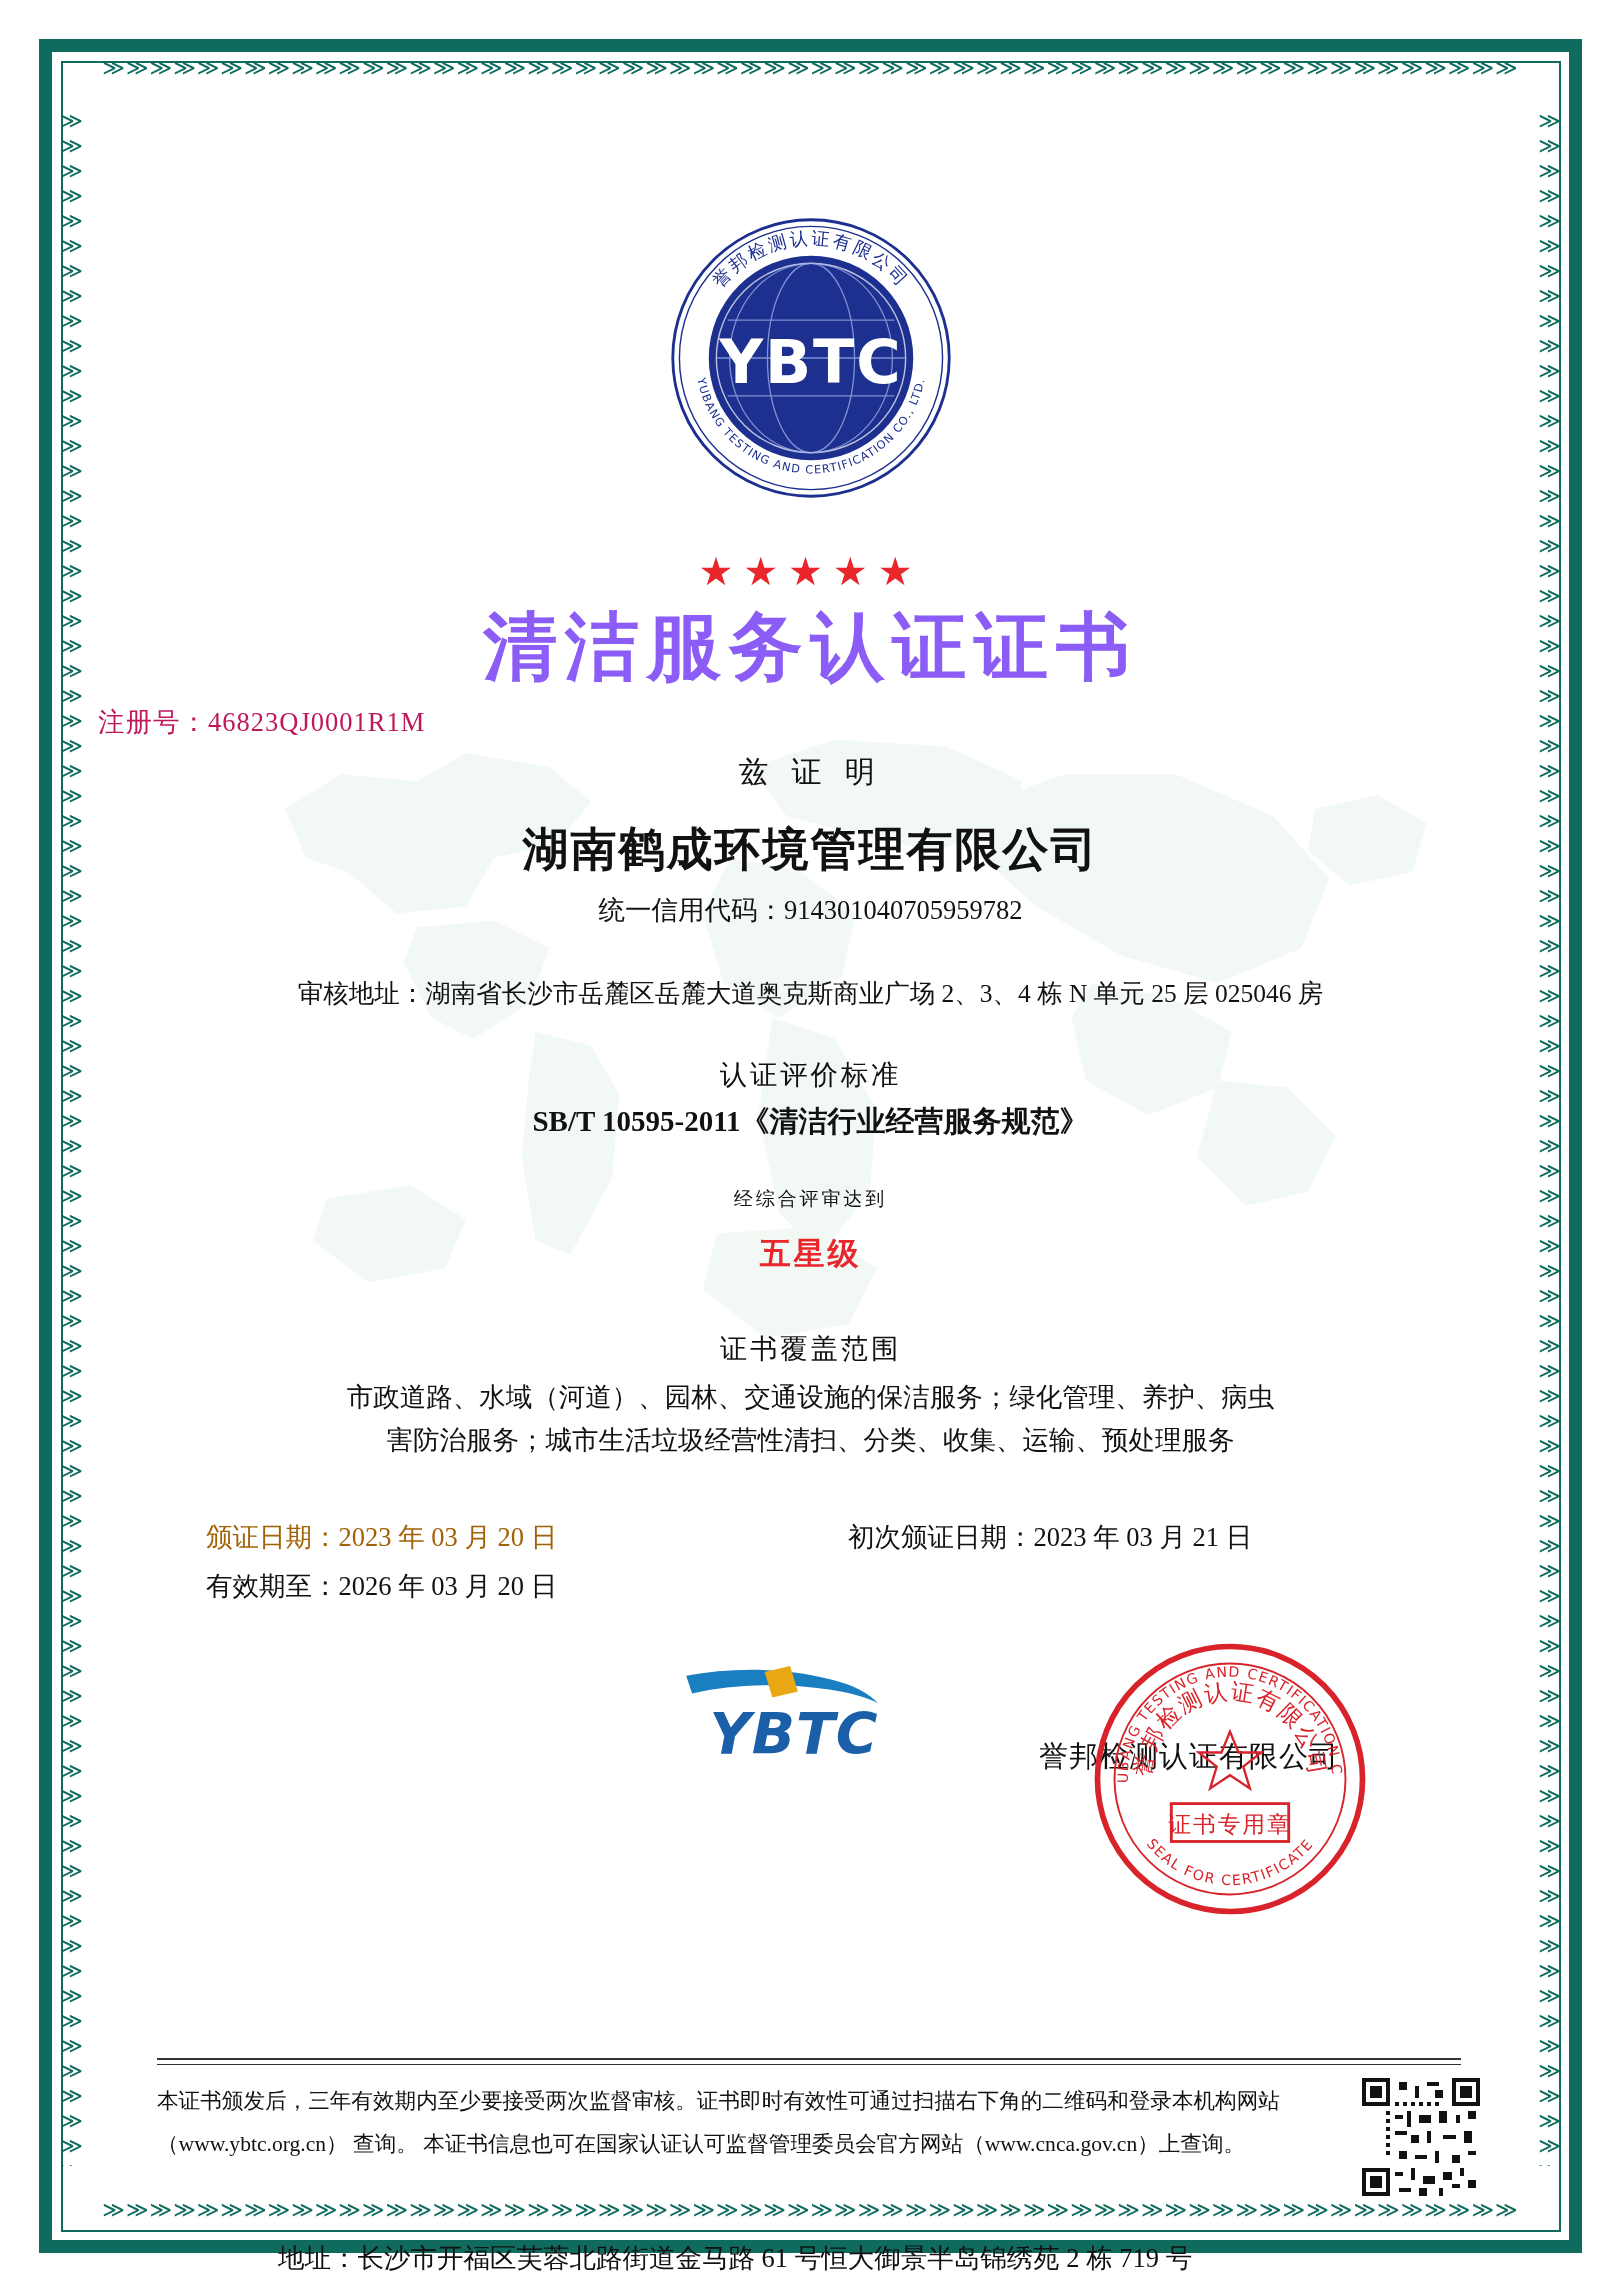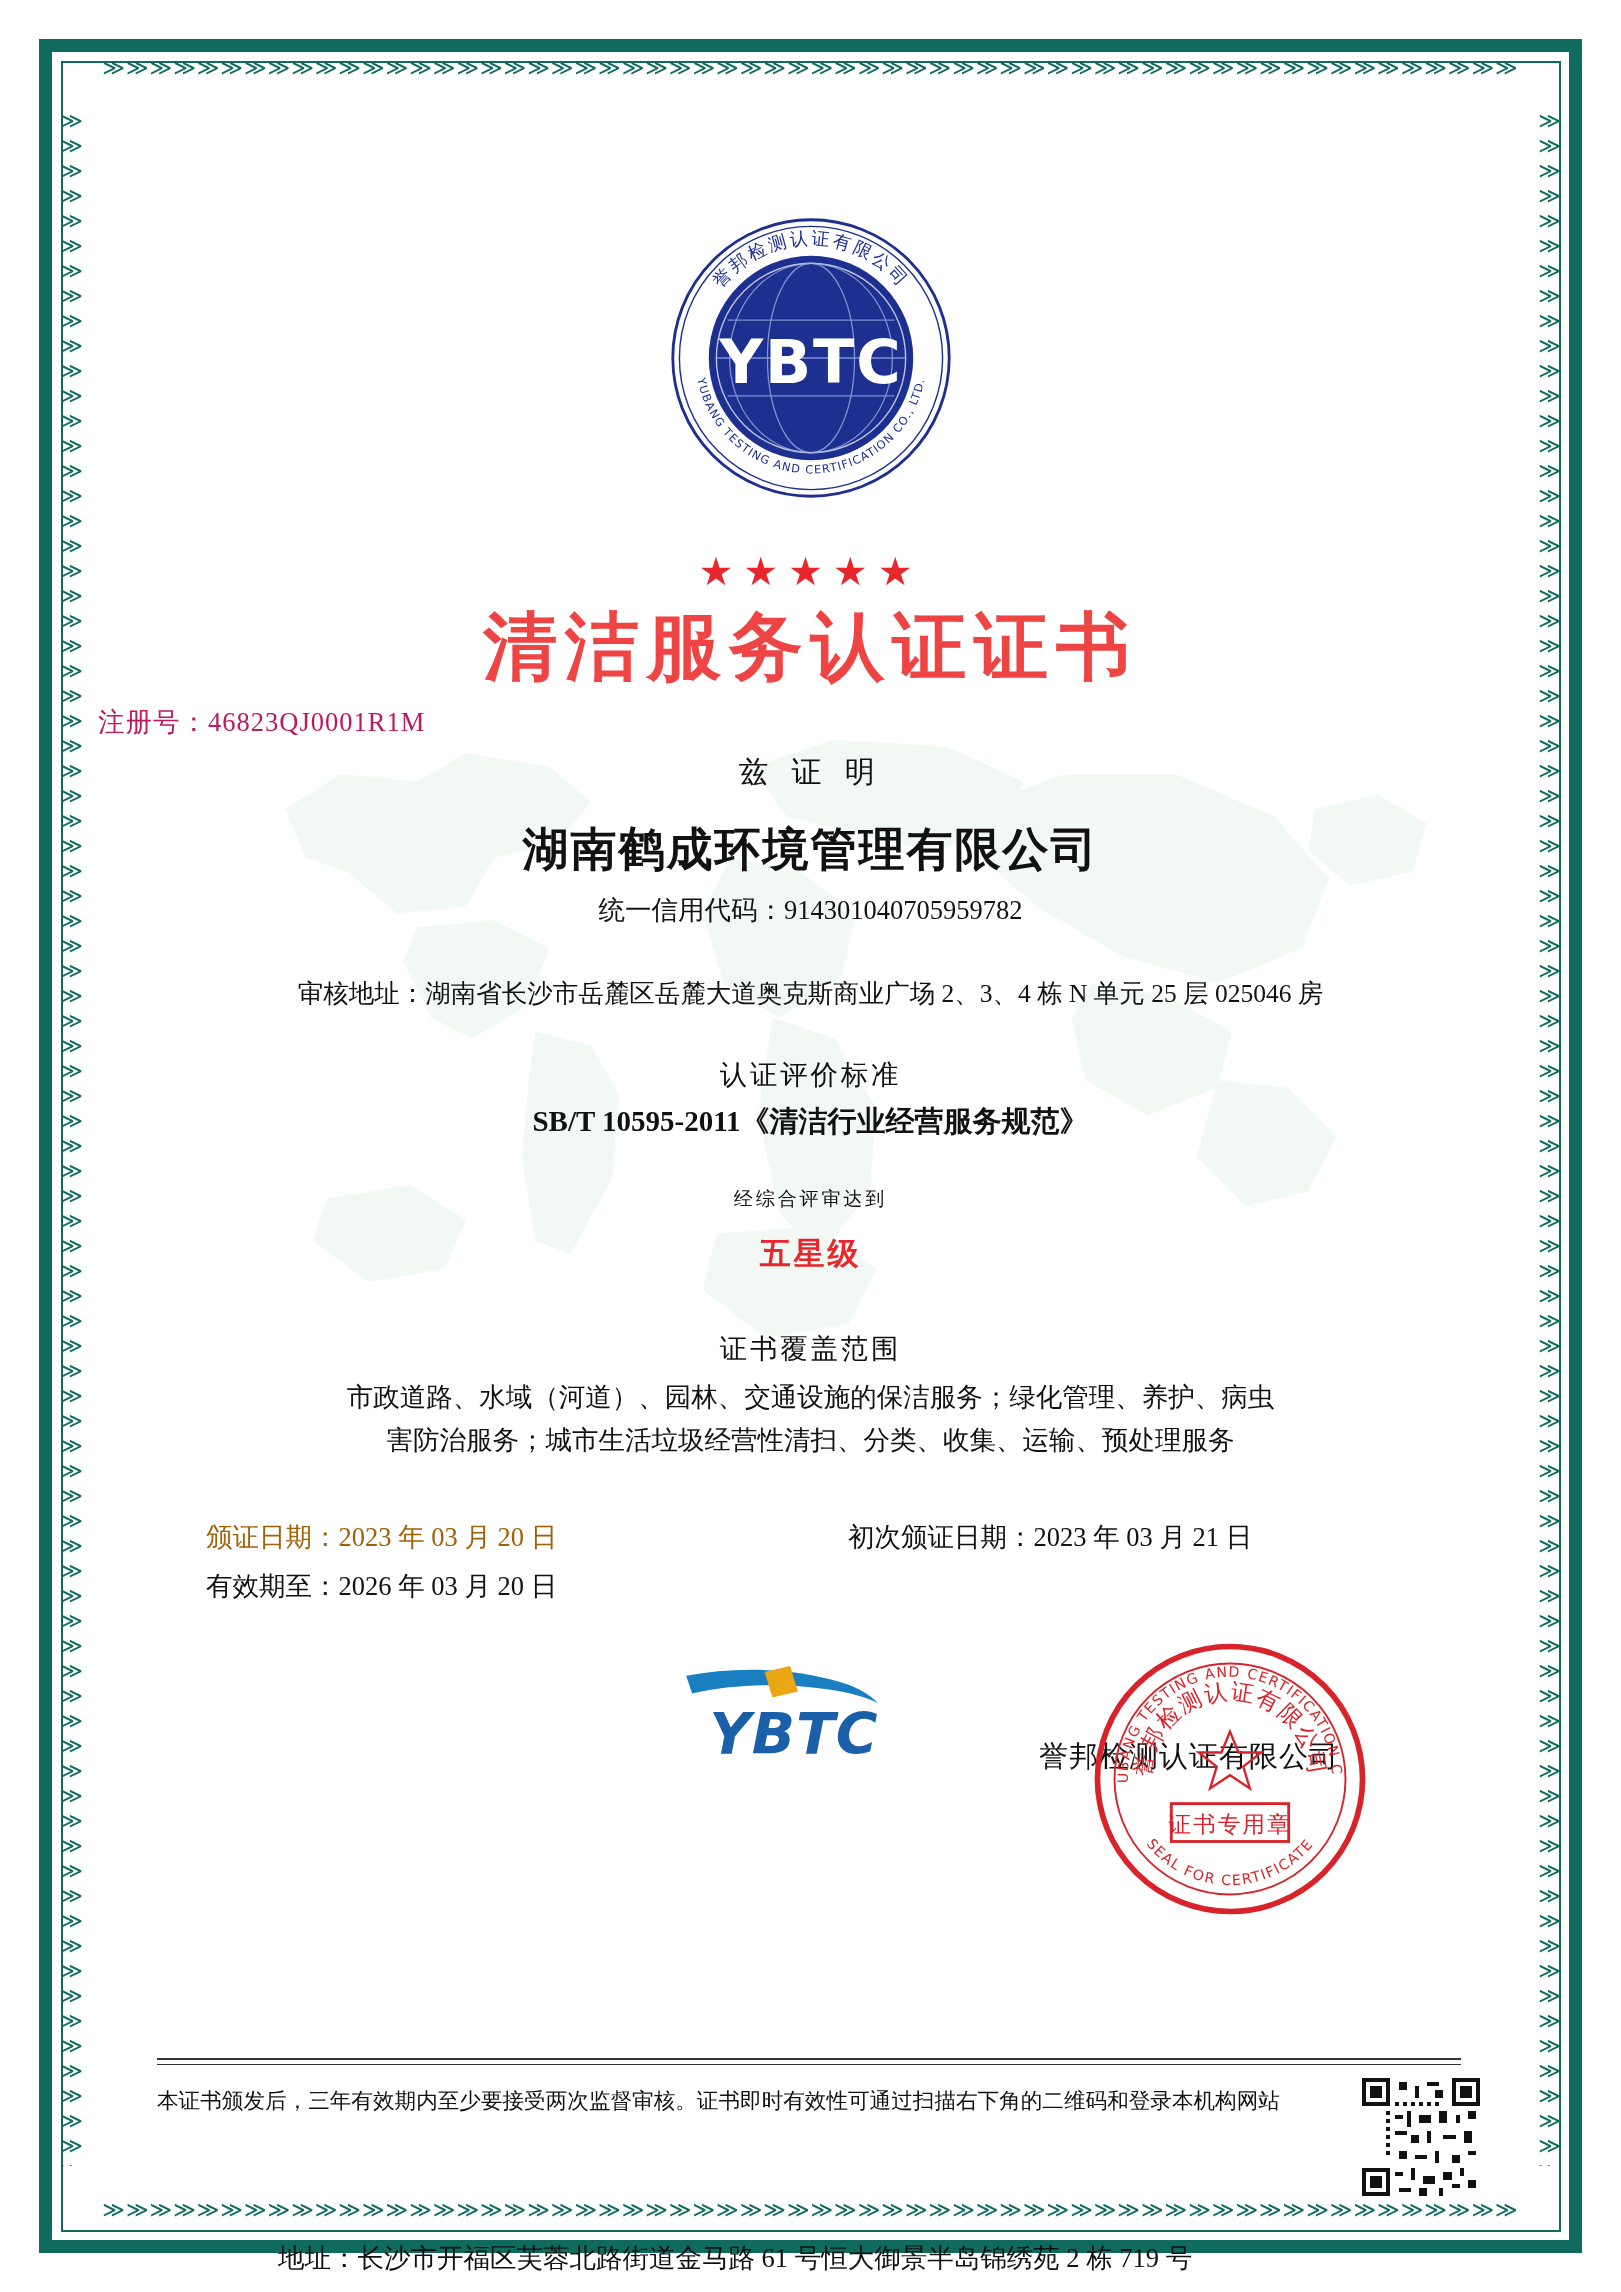--- a/index.html
+++ b/index.html
@@ -121,21 +121,21 @@
   }
 
   
   .title {
     position: absolute;
     left: 0; right: 0;
     top: 500px;
     text-align: center;
     font-size: 74px;
     letter-spacing: 7.8px;
-    color: #ef4444;
+    color: #8b5cf6;
     font-family: "DejaVu Serif", serif;
     font-weight: bold;
   }
   .reg-no {
     position: absolute;
     left: 0; right: 0;
     top: 606px;
     font-size: 26.5px;
     color: #be185d;
     letter-spacing: 1px;
@@ -465,20 +465,21 @@
       </text>
       <rect x="88" y="176" width="124" height="40" fill="none" stroke="#d8232a" stroke-width="3"></rect>
       <text x="150" y="206" text-anchor="middle" font-family="DejaVu Sans, sans-serif" font-size="24" fill="#d8232a" letter-spacing="2">证书专用章</text>
       <path d="M150,100 l9,22 h24 l-19,15 7,23 -21,-14 -21,14 7,-23 -19,-15 h24 z" fill="none" stroke="#d8232a" stroke-width="2.5"></path>
     </svg>
 
     <div class="footer-rule"></div>
     <div class="footer-rule2"></div>
 
     <div class="footer-1">本证书颁发后，三年有效期内至少要接受两次监督审核。证书即时有效性可通过扫描右下角的二维码和登录本机构网站</div>
+    <div class="footer-2">（www.ybtc.org.cn）  查询。  本证书信息也可在国家认证认可监督管理委员会官方网站（www.cnca.gov.cn）上查询。</div>
     <div class="footer-addr">地址：长沙市开福区芙蓉北路街道金马路 61 号恒大御景半岛锦绣苑 2 栋 719 号</div>
 
     <svg class="qr" viewBox="0 0 29 29" shape-rendering="crispEdges">
       <rect width="29" height="29" fill="#ffffff"></rect>
       <g fill="#111111">
 
         <rect x="0" y="0" width="7" height="1"></rect>
           <rect x="0" y="6" width="7" height="1"></rect>
         <rect x="0" y="0" width="1" height="7"></rect>
           <rect x="6" y="0" width="1" height="7"></rect>

